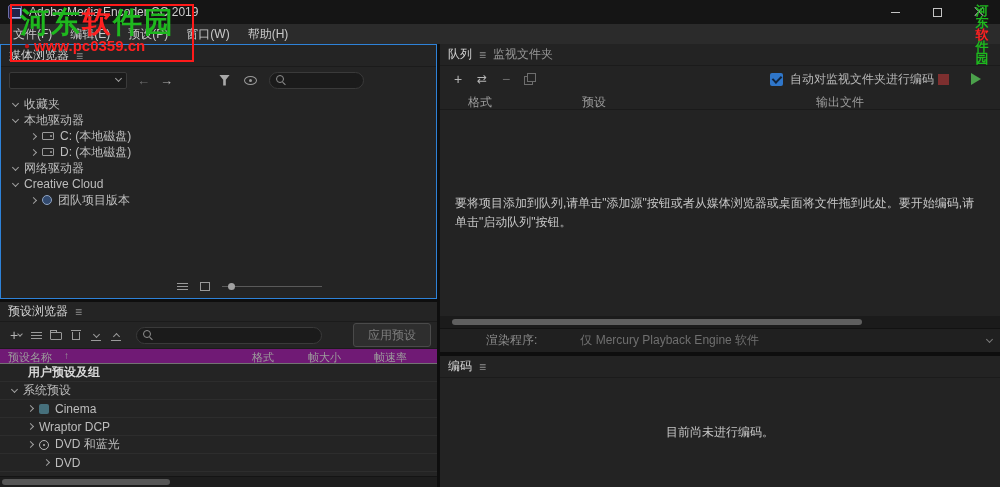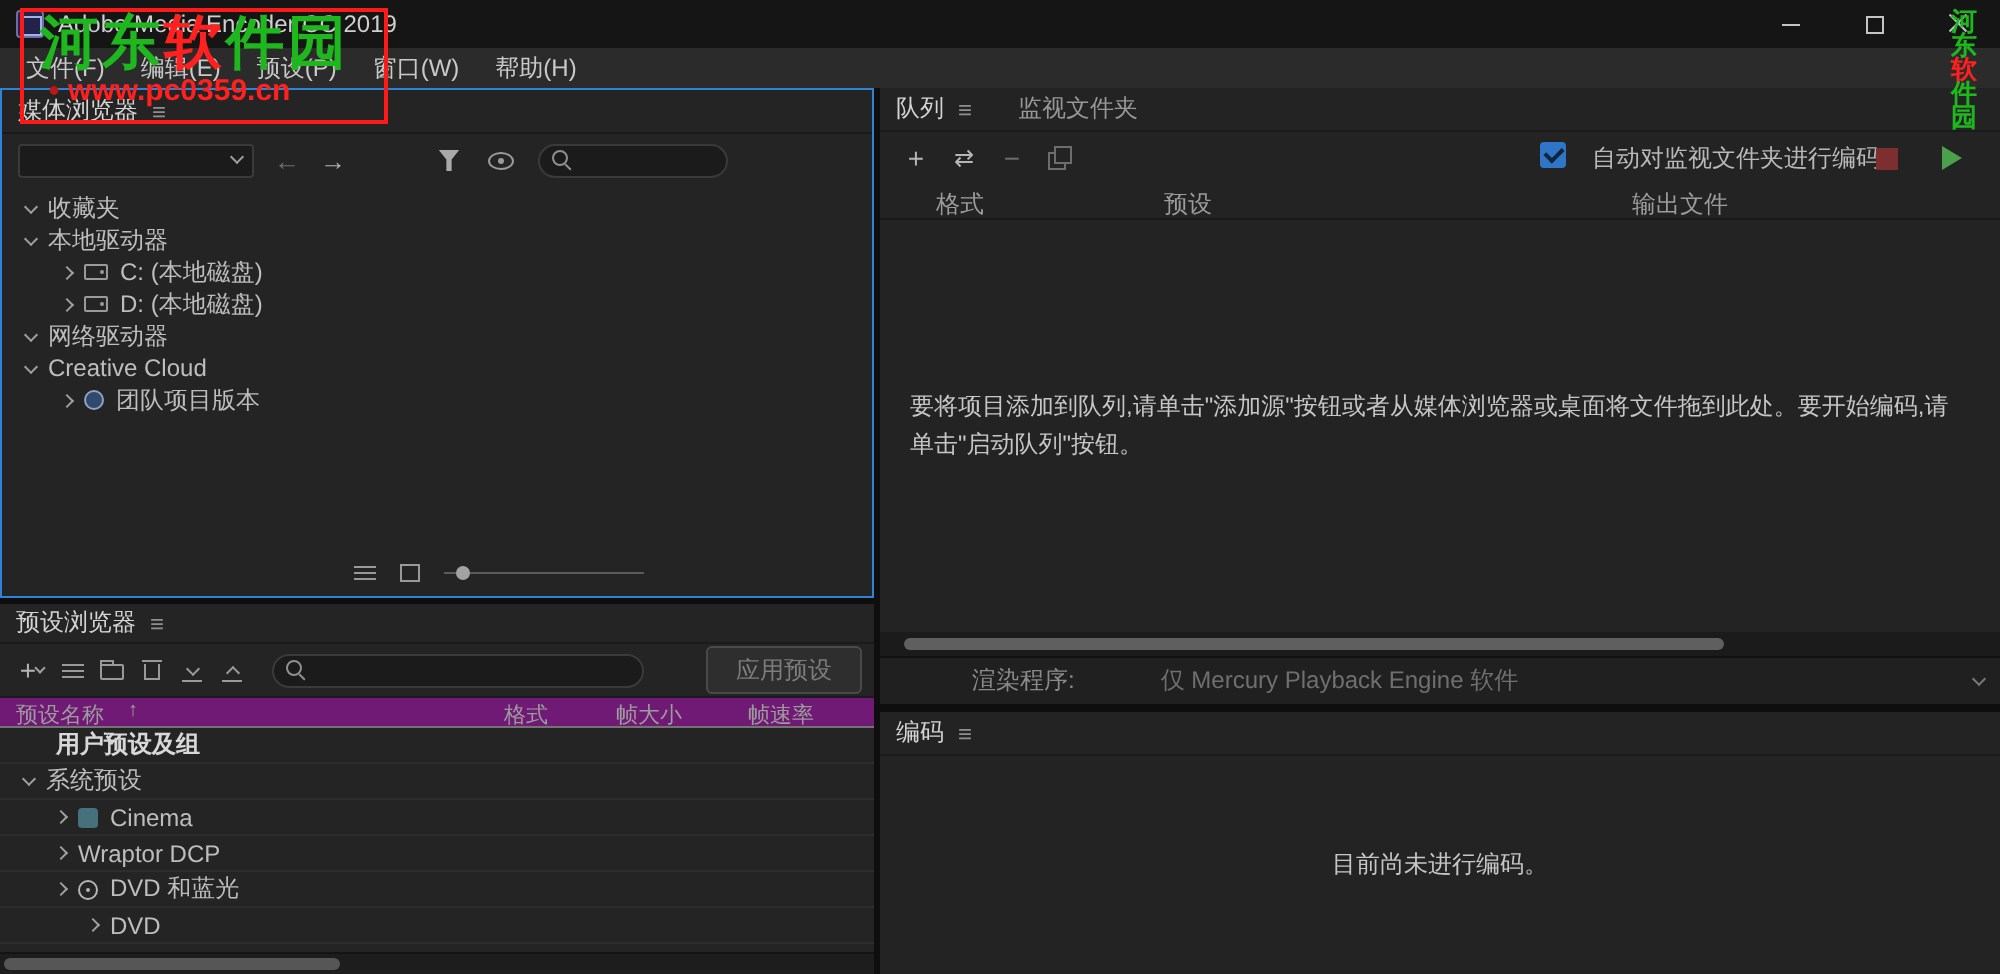--- a/index.html
+++ b/index.html
@@ -21,21 +21,21 @@
   .ic-close::after{transform:rotate(-45deg)}
 
   
   .menubar{position:absolute;left:0;top:24px;width:1000px;height:20px;background:#2b2b2b;display:flex;align-items:center;padding-left:4px;z-index:4}
   .menu-item{padding:0 9px;color:#c9c9c9;height:100%;display:flex;align-items:center}
 
   
   .panel{position:absolute;background:#242424}
   .panel-header{height:22px;display:flex;align-items:center;padding:0 8px;gap:7px;color:#d4d4d4;border-bottom:1px solid #1b1b1b}
   .hamburger{color:#8f8f8f;font-size:12px}
-  .tab-inactive{color:#979797;margin-left:16px}
+  .tab-inactive{color:#979797;}
 
   
   .chv{display:inline-block;width:5px;height:5px;border-right:1px solid #9f9f9f;border-bottom:1px solid #9f9f9f;flex:none}
   .chv.down{transform:rotate(45deg);margin-top:-2px}
   .chv.right{transform:rotate(-45deg)}
 
   
   .search{height:17px;background:#1b1b1b;border:1px solid #3a3a3a;border-radius:9px;display:flex;align-items:center;padding:0 6px;gap:5px}
   .search input{background:transparent;border:none;outline:none;color:#c8c8c8;font:inherit;width:100%}
   .ic-mag{position:relative;width:11px;height:11px;flex:none}
@@ -102,21 +102,21 @@
   .pb-hthumb{position:absolute;left:2px;top:2px;width:168px;height:6px;background:#565656;border-radius:3px}
 
   
   #queue-panel{left:440px;top:44px;width:560px;height:308px;background:#232323}
   .q-toolbar{height:26px;display:flex;align-items:center;padding:0 8px;position:relative}
   .q-toolbar .tool-ic{margin-right:4px}
   .dim{color:#6d6d6d}
   .ic-dup{position:relative;width:12px;height:12px}
   .ic-dup::before{content:"";position:absolute;left:0;bottom:0;width:7px;height:7px;border:1px solid #6d6d6d}
   .ic-dup::after{content:"";position:absolute;right:0;top:0;width:7px;height:7px;border:1px solid #6d6d6d;background:#232323}
-  .auto-box{position:absolute;left:330px;display:flex;gap:13px}
+  .auto-box{position:absolute;left:330px;display:flex;align-items:center;gap:7px}
   .checkbox{width:13px;height:13px;background:#2f76c9;border-radius:2px;position:relative}
   .checkbox::after{content:"";position:absolute;left:4px;top:1px;width:4px;height:7px;border-right:2px solid #10243d;border-bottom:2px solid #10243d;transform:rotate(45deg)}
   .auto-label{color:#b8b8b8}
   .ic-stop{position:absolute;left:498px;width:11px;height:11px;background:#7d2f2f}
   .ic-play{position:absolute;left:531px;width:0;height:0;border-left:10px solid #4ba14b;border-top:6px solid transparent;border-bottom:6px solid transparent}
   .q-colheader{height:18px;position:relative;color:#9c9c9c;border-bottom:1px solid #1a1a1a}
   .q-colheader span{position:absolute;top:2px}
   .qcol-format{left:28px}
   .qcol-preset{left:142px}
   .qcol-output{left:376px}

